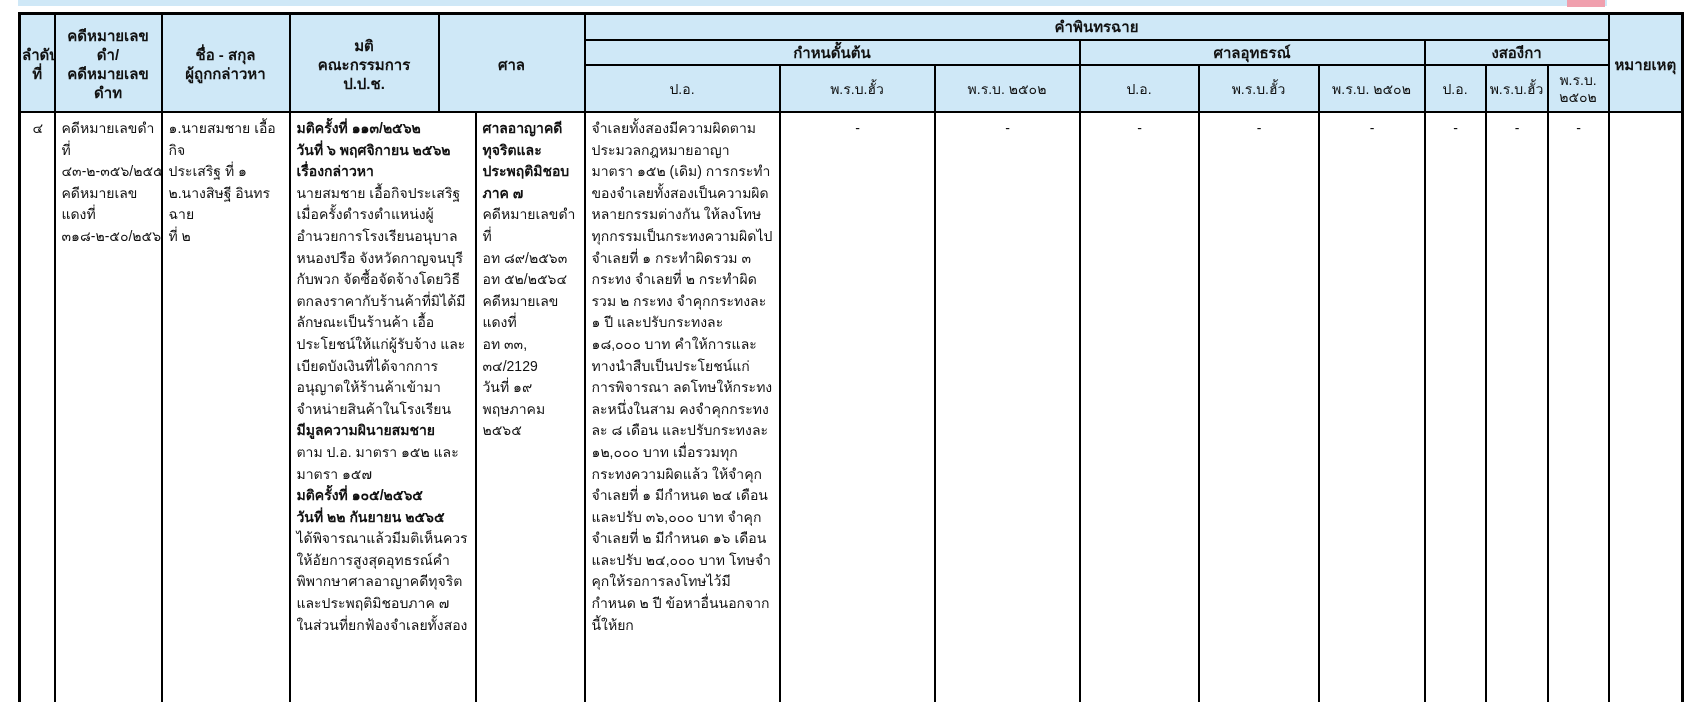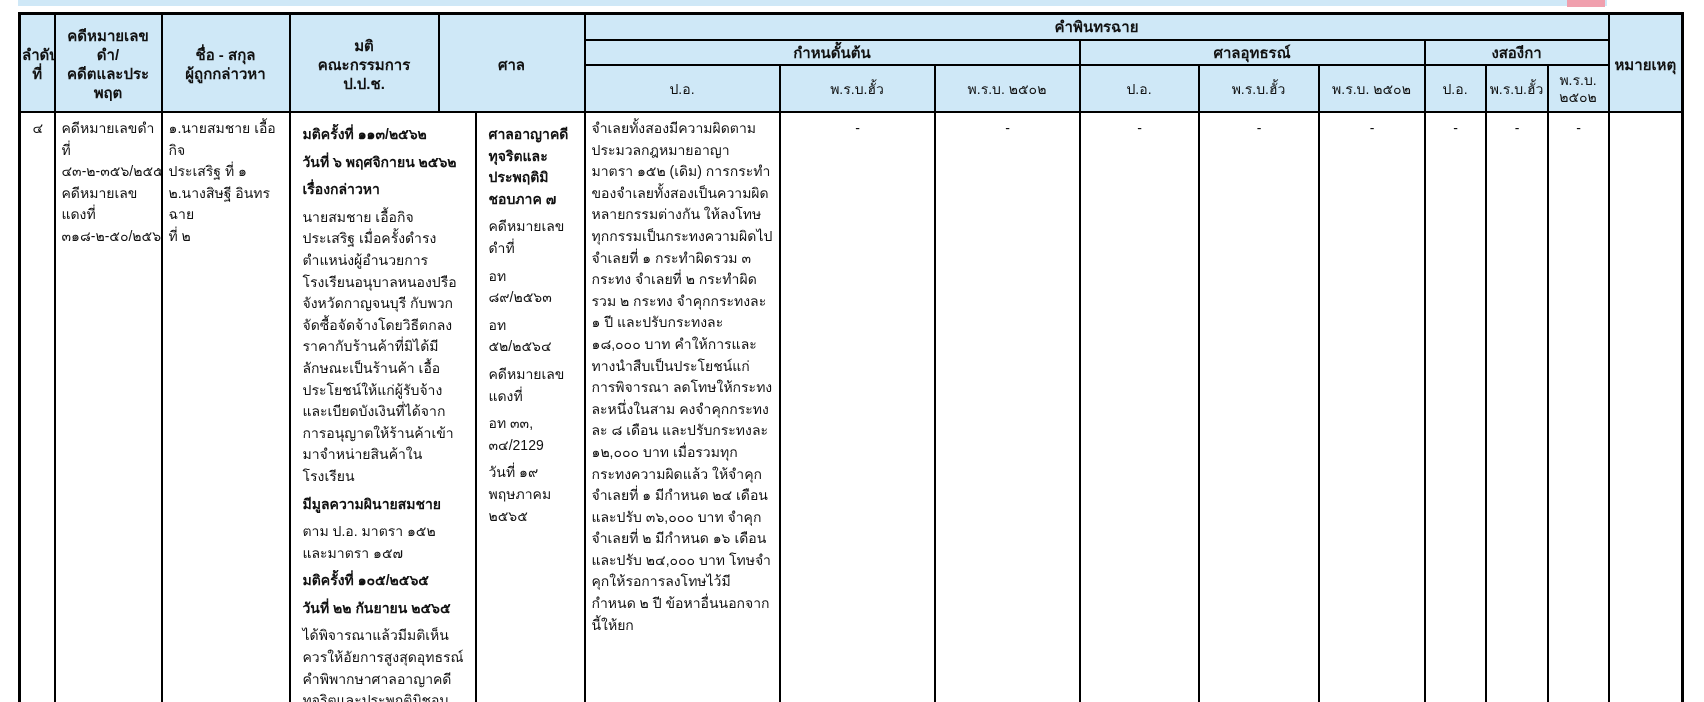--- a/index.html
+++ b/index.html
@@ -27,21 +27,21 @@
   .hdr tr.r2 { height:23px; }
   .hdr tr.r3 { height:50px; }
   .hdr th.sub { font-weight:normal; font-size:14px; line-height:17px; }
 
   .bdy { top:111px; width:1663px; border:3px solid #000000; border-top:2px solid #000000; }
   .bdy tr { height:620px; }
   .bdy td { vertical-align:top; padding:5px 5px 4px 6px; font-size:14px; line-height:21.6px; }
   .pre { white-space:pre-line; }
   .c { text-align:center; }
   .b { font-weight:bold; }
-  .res div, .court div { margin:6px; }
+  .res div, .court div { margin:0; }
 </style>
 </head>
 <body>
 
 <div class="stage">
 
   <div class="top-strip"></div>
   <div class="top-strip-mark"></div>
 
   <table class="hdr">
@@ -60,21 +60,21 @@
       <col style="width:61px">
         <col style="width:62px">
         <col style="width:61px">
       <col style="width:74px">
     </colgroup>
     <tbody>
         <tr class="r1">
       <th rowspan="3">ลำดับ
 ที่</th>
       <th rowspan="3">คดีหมายเลขดำ/
-คดีตและประพฤต</th>
+คดีหมายเลขดำท</th>
       <th rowspan="3">ชื่อ - สกุล
 ผู้ถูกกล่าวหา</th>
       <th rowspan="3">มติ
 คณะกรรมการ
 ป.ป.ช.</th>
       <th rowspan="3">ศาล</th>
       <th colspan="9">คำพินทรฉาย</th>
       <th rowspan="3">หมายเหตุ</th>
     </tr>
     <tr class="r2">

